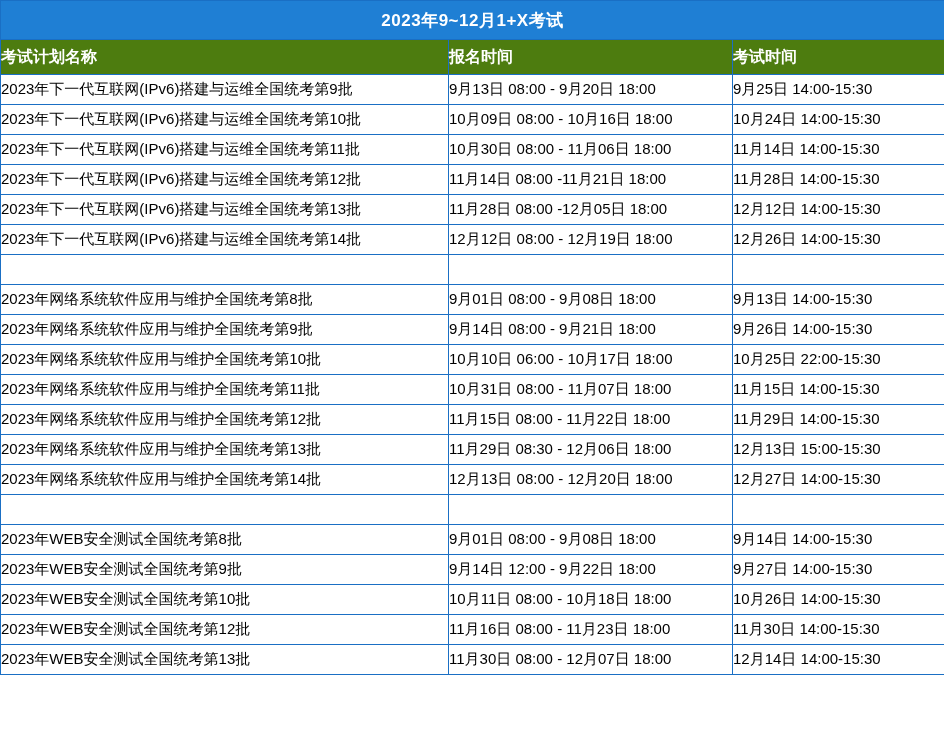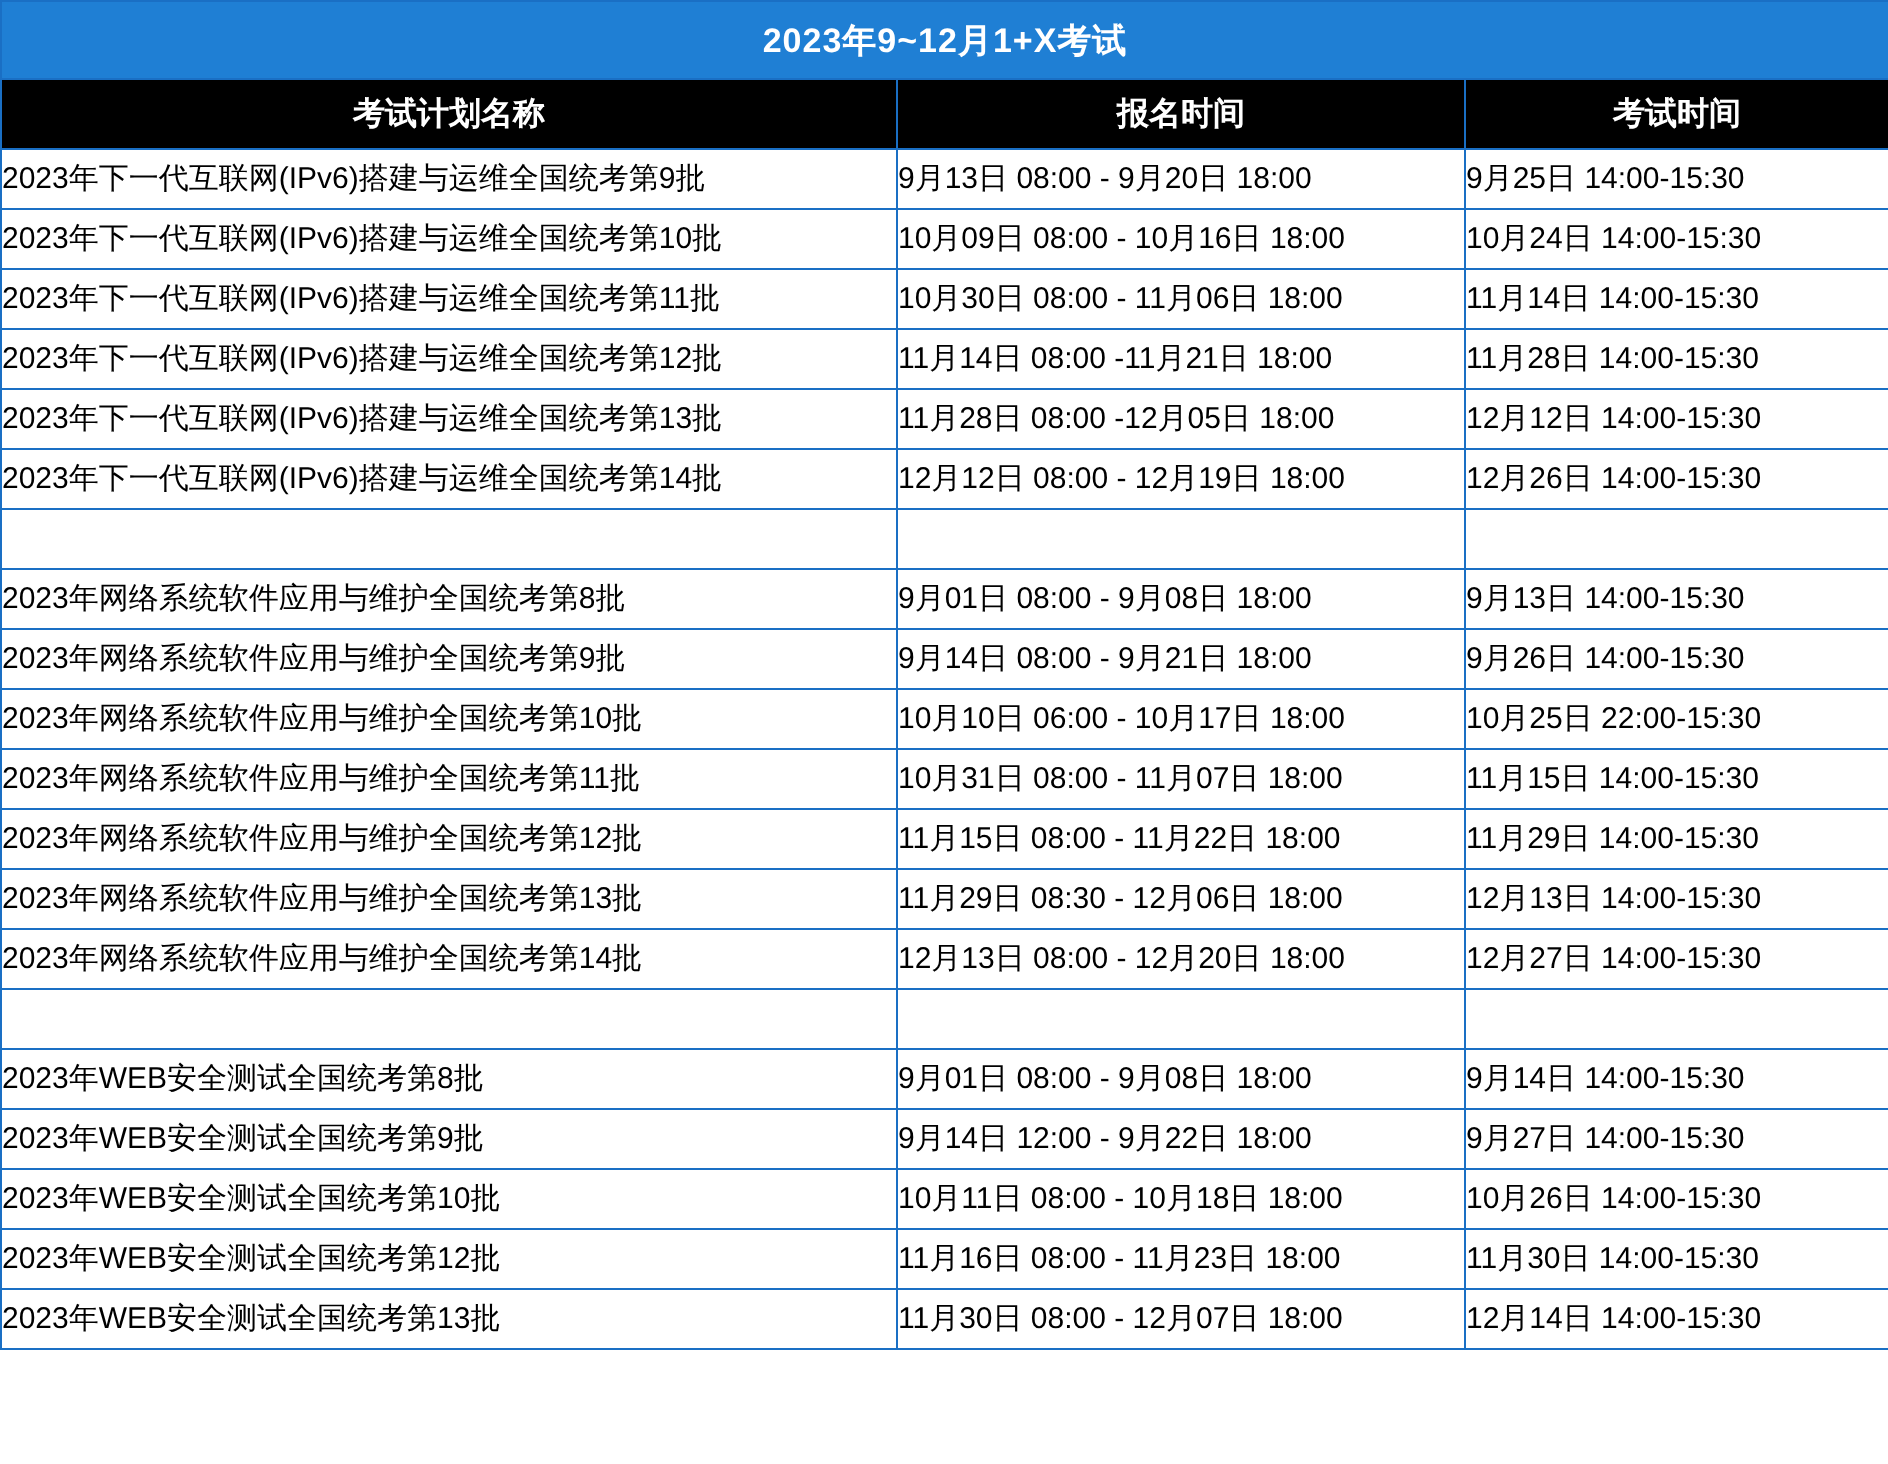--- a/index.html
+++ b/index.html
@@ -32,25 +32,24 @@
   .title-cell {
     background: #1f7fd4;
     color: #ffffff;
     font-size: 17px;
     font-weight: bold;
     text-align: center;
     height: 38px;
     letter-spacing: 0.5px;
   }
   .header-cell {
-    background: #000000;
+    background: #4d7c0f;
     color: #ffffff;
     font-size: 16px;
     font-weight: bold;
-    text-align: center;
     height: 34px;
   }
   td.data-cell {
     font-size: 15px;
     height: 29px;
     padding-left: 3px;
     padding-right: 2px;
     white-space: nowrap;
     overflow: hidden;
     background: #ffffff;
@@ -141,21 +140,21 @@
         <td class="data-cell">11月15日 14:00-15:30</td>
       </tr>
       <tr>
         <td class="data-cell">2023年网络系统软件应用与维护全国统考第12批</td>
         <td class="data-cell">11月15日 08:00 - 11月22日 18:00</td>
         <td class="data-cell">11月29日 14:00-15:30</td>
       </tr>
       <tr>
         <td class="data-cell">2023年网络系统软件应用与维护全国统考第13批</td>
         <td class="data-cell">11月29日 08:30 - 12月06日 18:00</td>
-        <td class="data-cell">12月13日 14:00-15:30</td>
+        <td class="data-cell">12月13日 15:00-15:30</td>
       </tr>
       <tr>
         <td class="data-cell">2023年网络系统软件应用与维护全国统考第14批</td>
         <td class="data-cell">12月13日 08:00 - 12月20日 18:00</td>
         <td class="data-cell">12月27日 14:00-15:30</td>
       </tr>
 
       <tr class="spacer-row">
         <td></td>
         <td></td>

